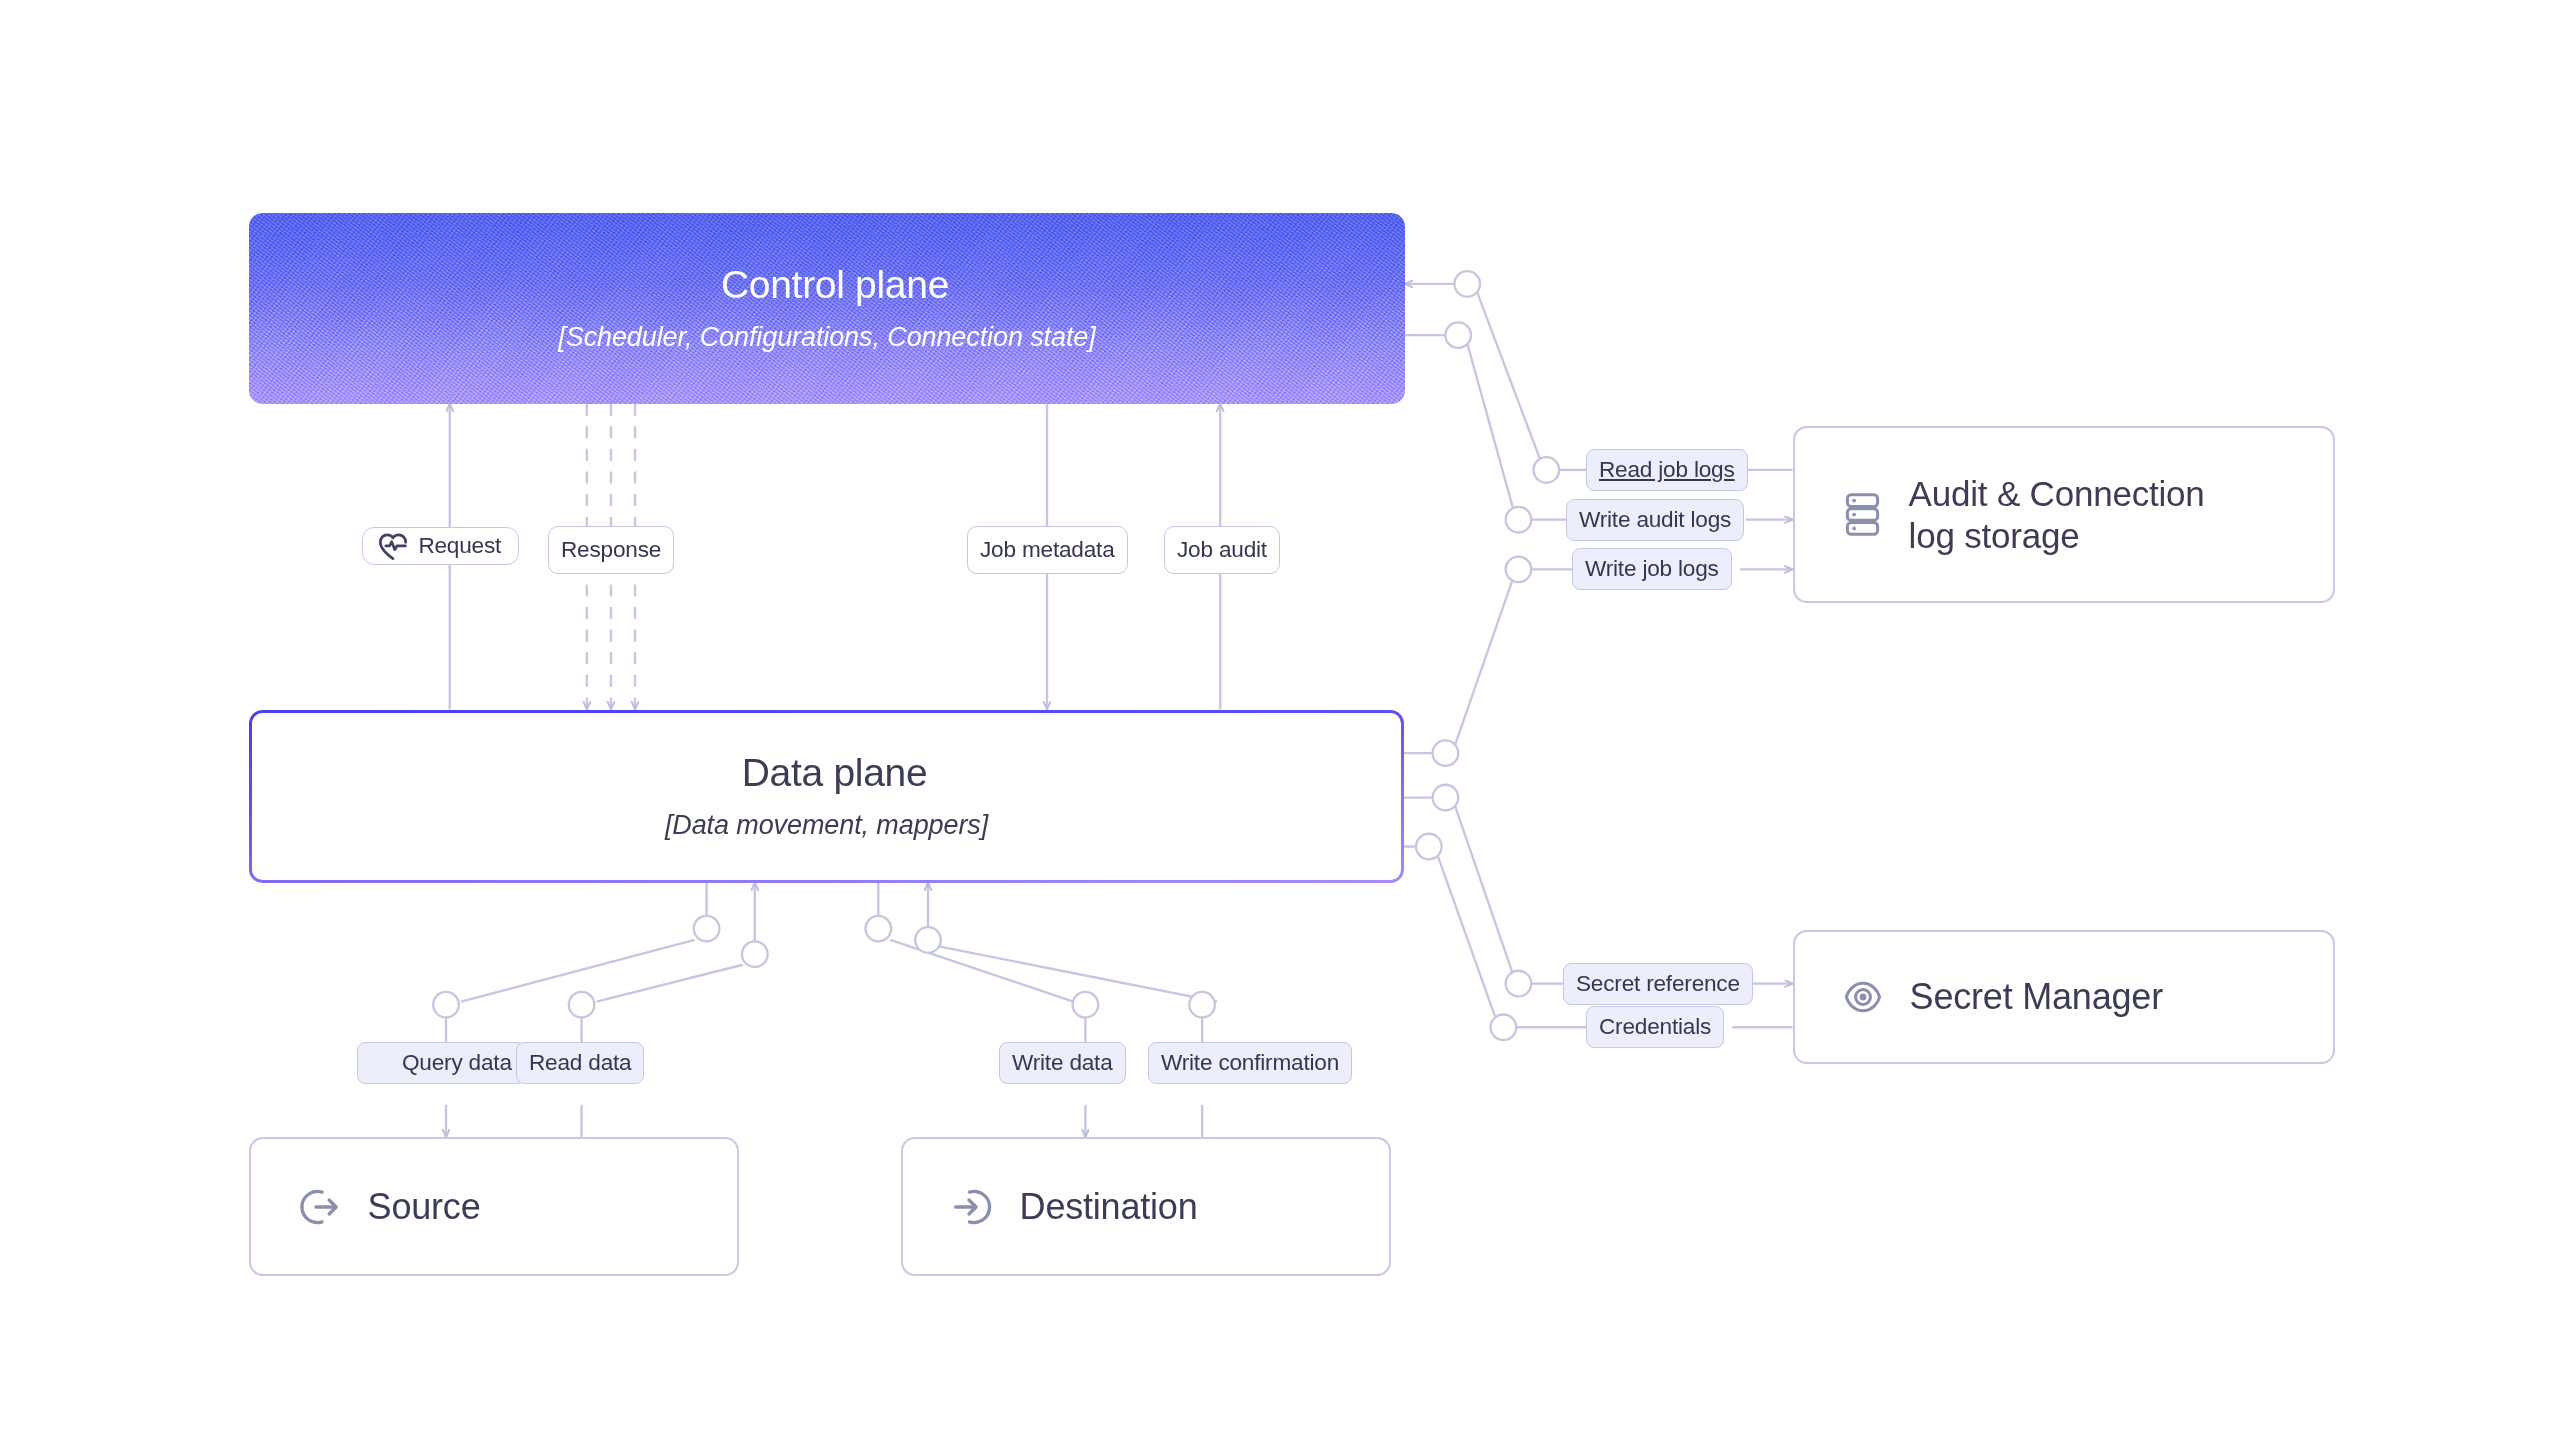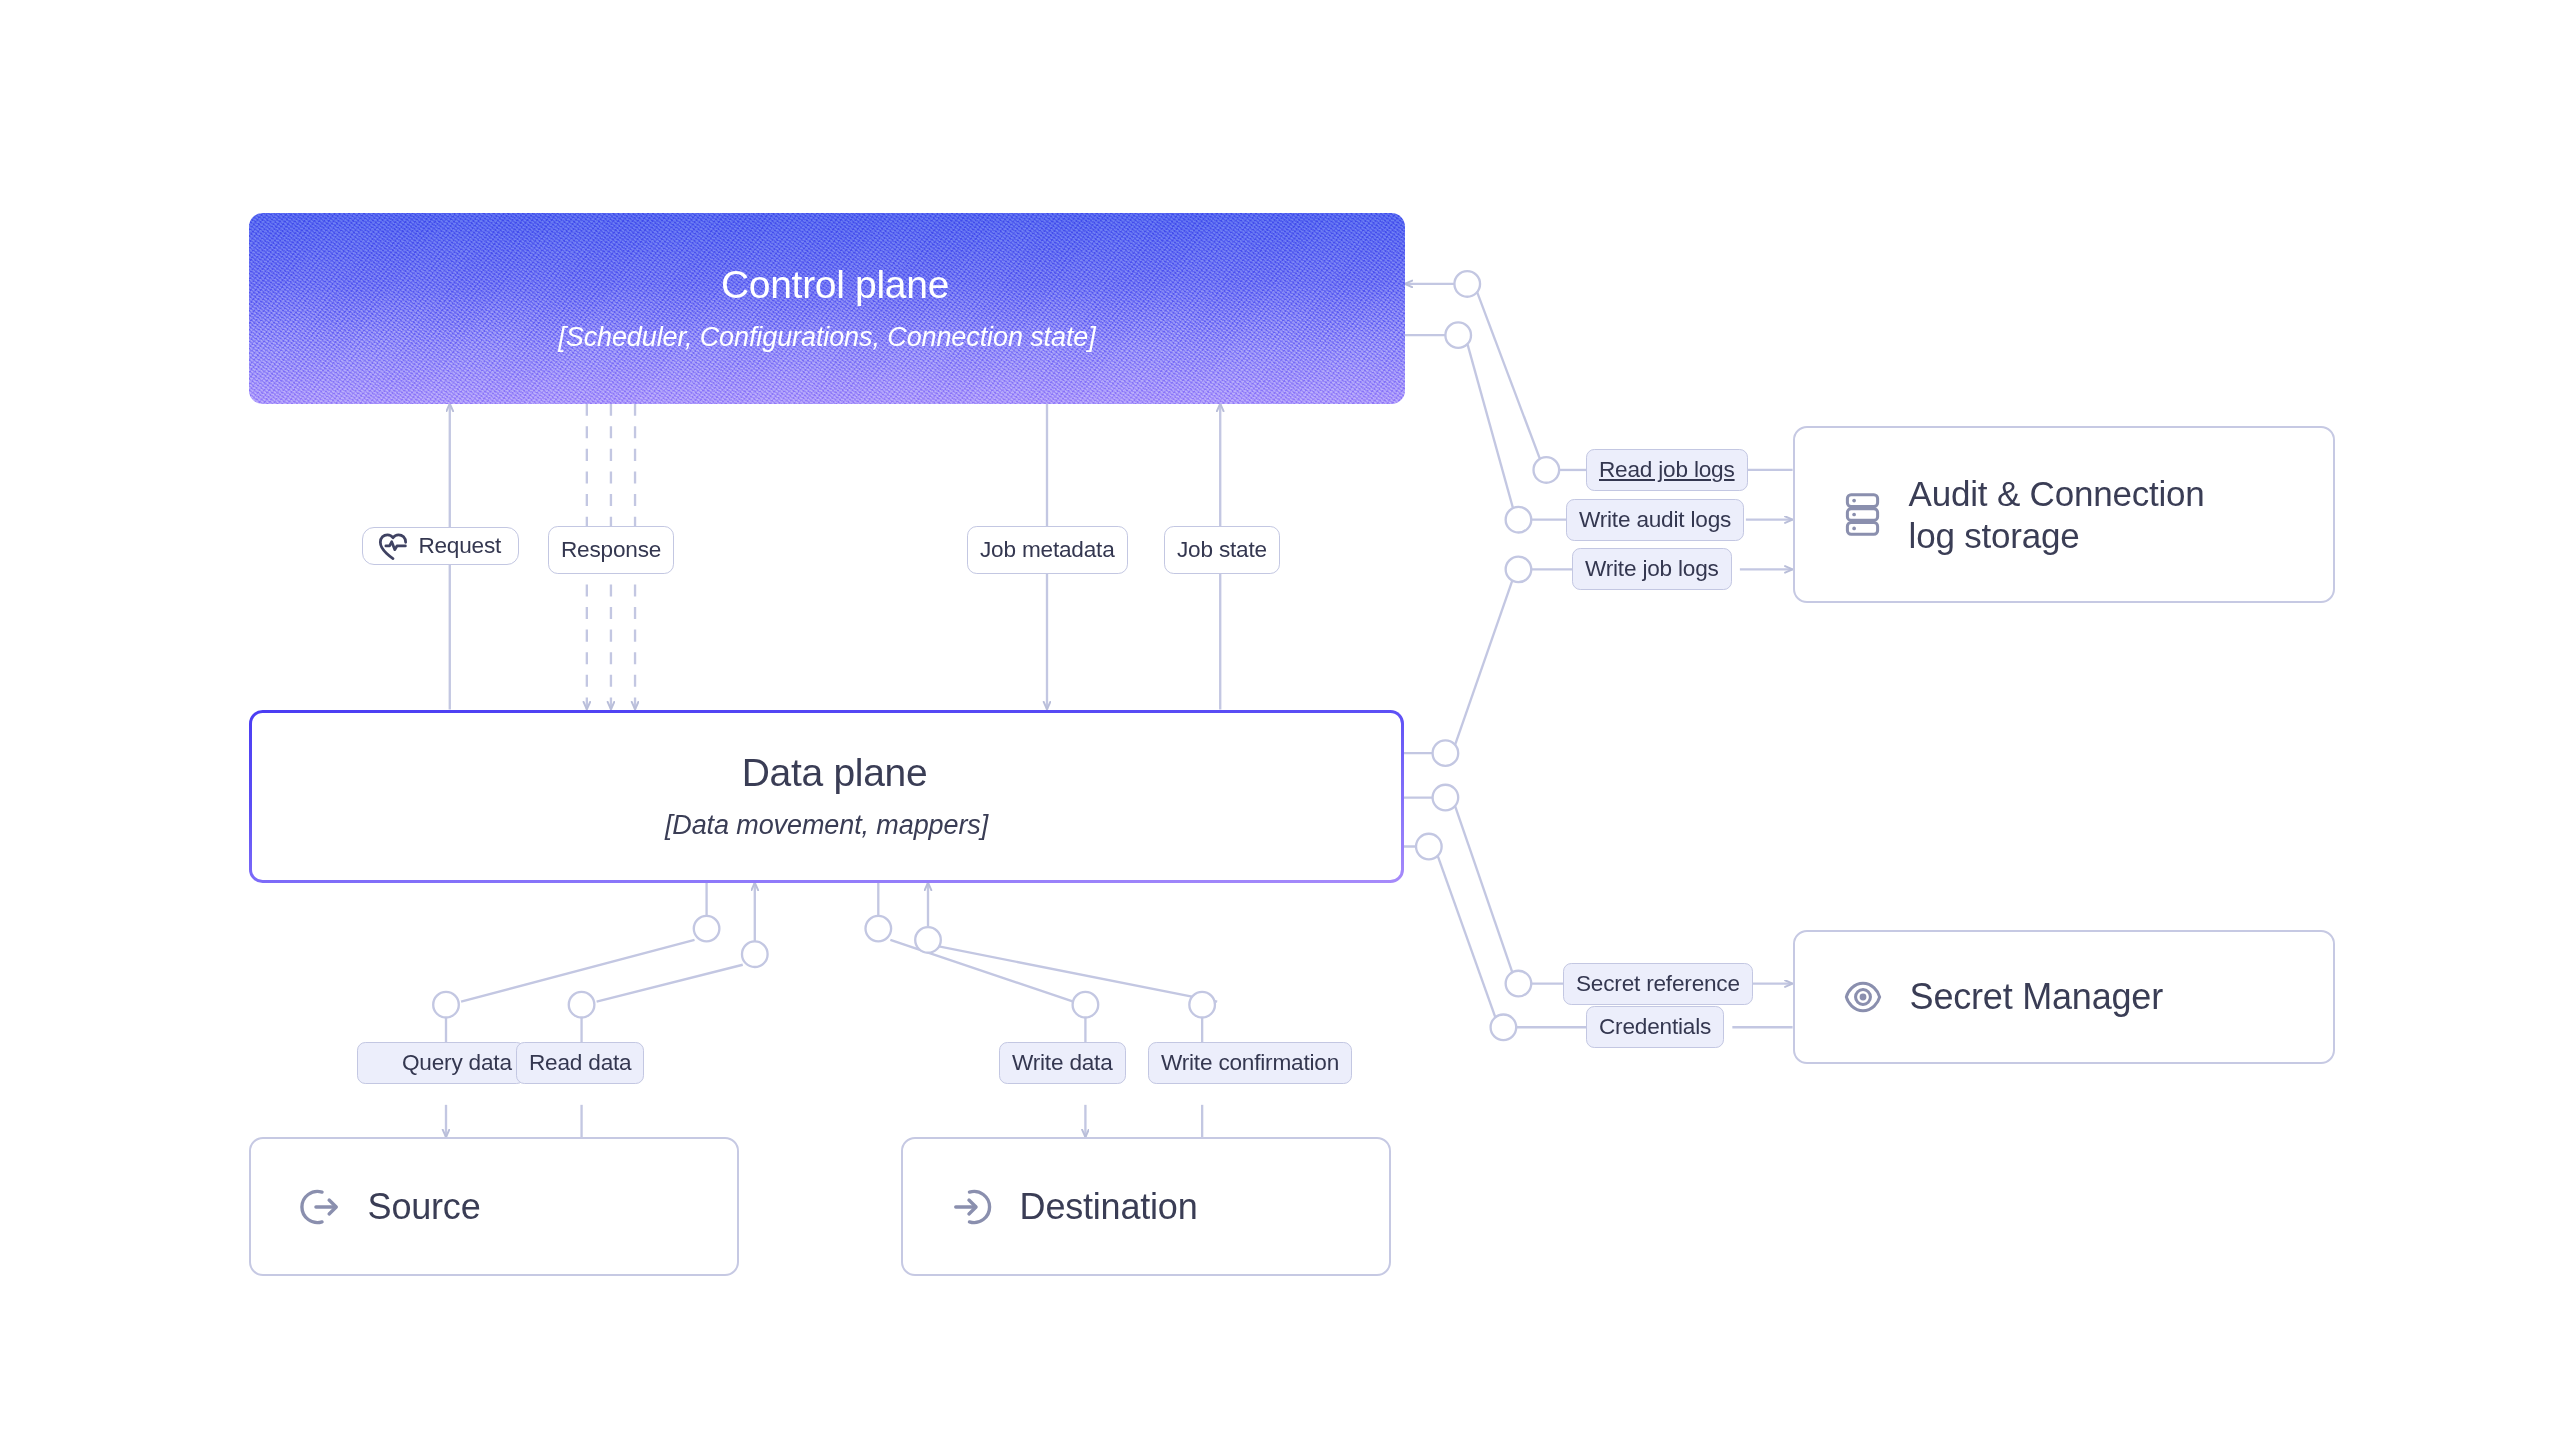--- a/index.html
+++ b/index.html
@@ -307,21 +307,21 @@
 
   <div class="chip white" style="left:548px; top:526px; height:48px; border-radius:9.8px;">
     <span>Response</span>
   </div>
 
   <div class="chip white" style="left:967px; top:526px; height:48px; border-radius:9.8px;">
     <span>Job metadata</span>
   </div>
 
   <div class="chip white" style="left:1164px; top:526px; height:48px; border-radius:9.8px;">
-    <span>Job state</span>
+    <span>Job audit</span>
   </div>
 
   <div class="chip tint" style="left:1586px; top:449px;text-decoration:underline;">
     <span>Read job logs</span>
   </div>
 
   <div class="chip tint" style="left:1566px; top:499px;">
     <span>Write audit logs</span>
   </div>
 

